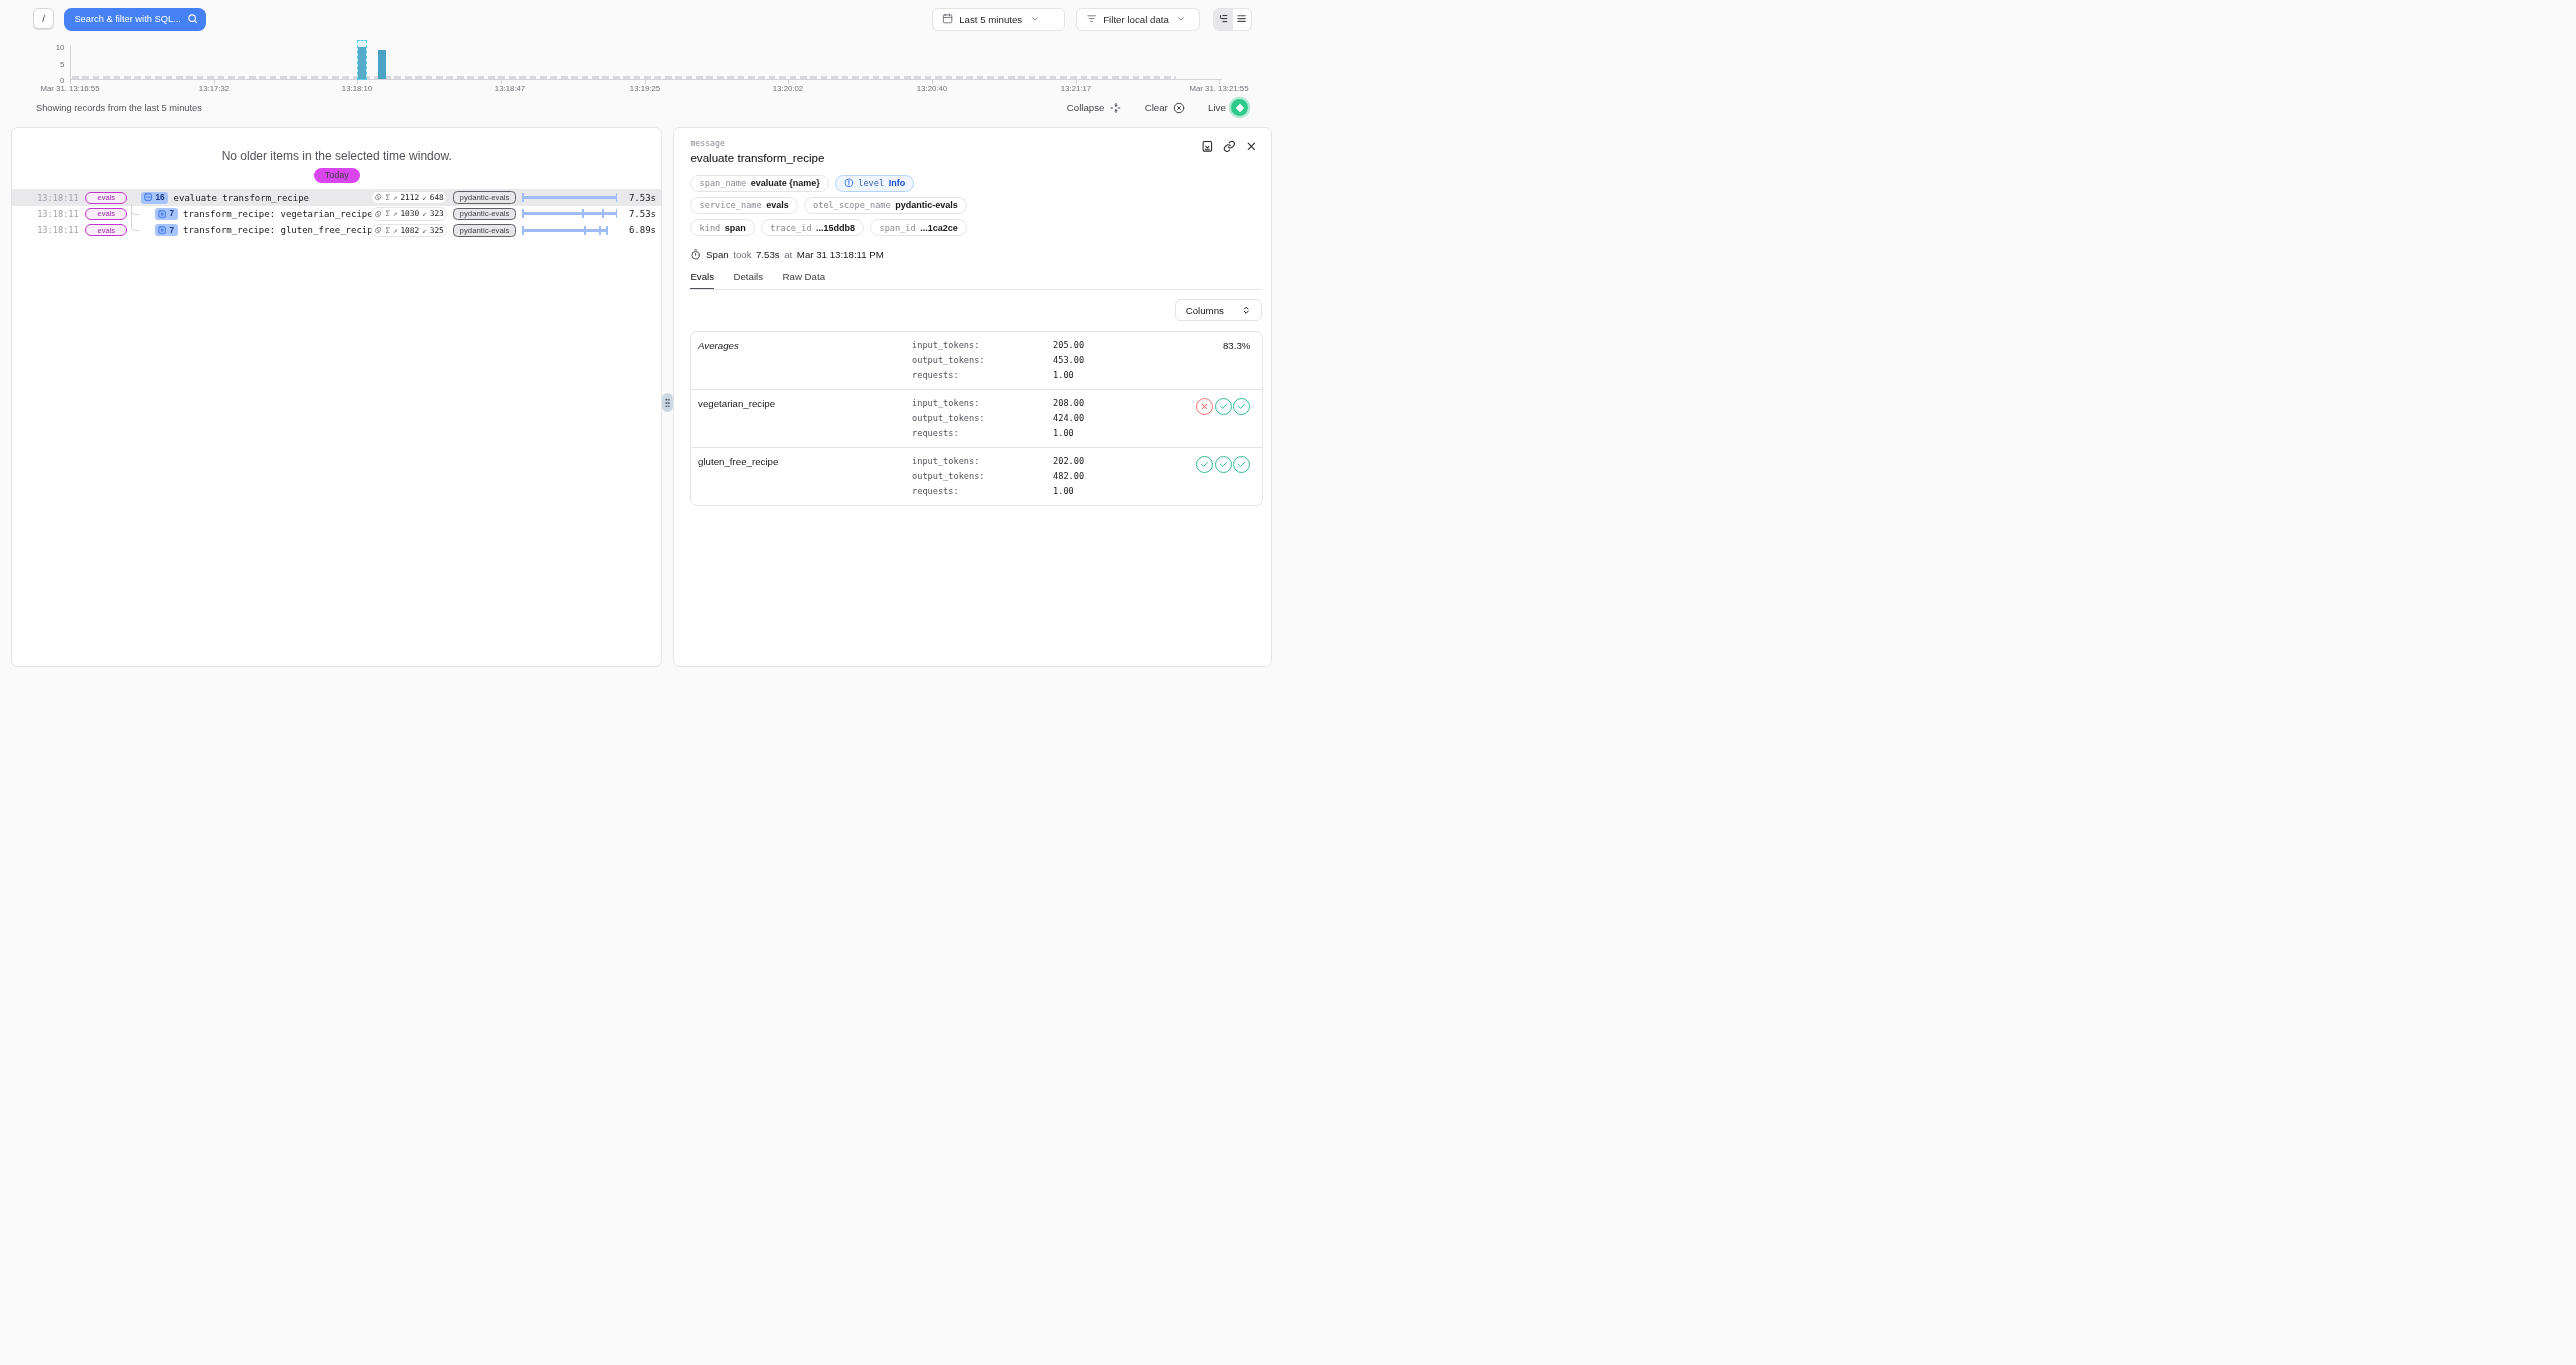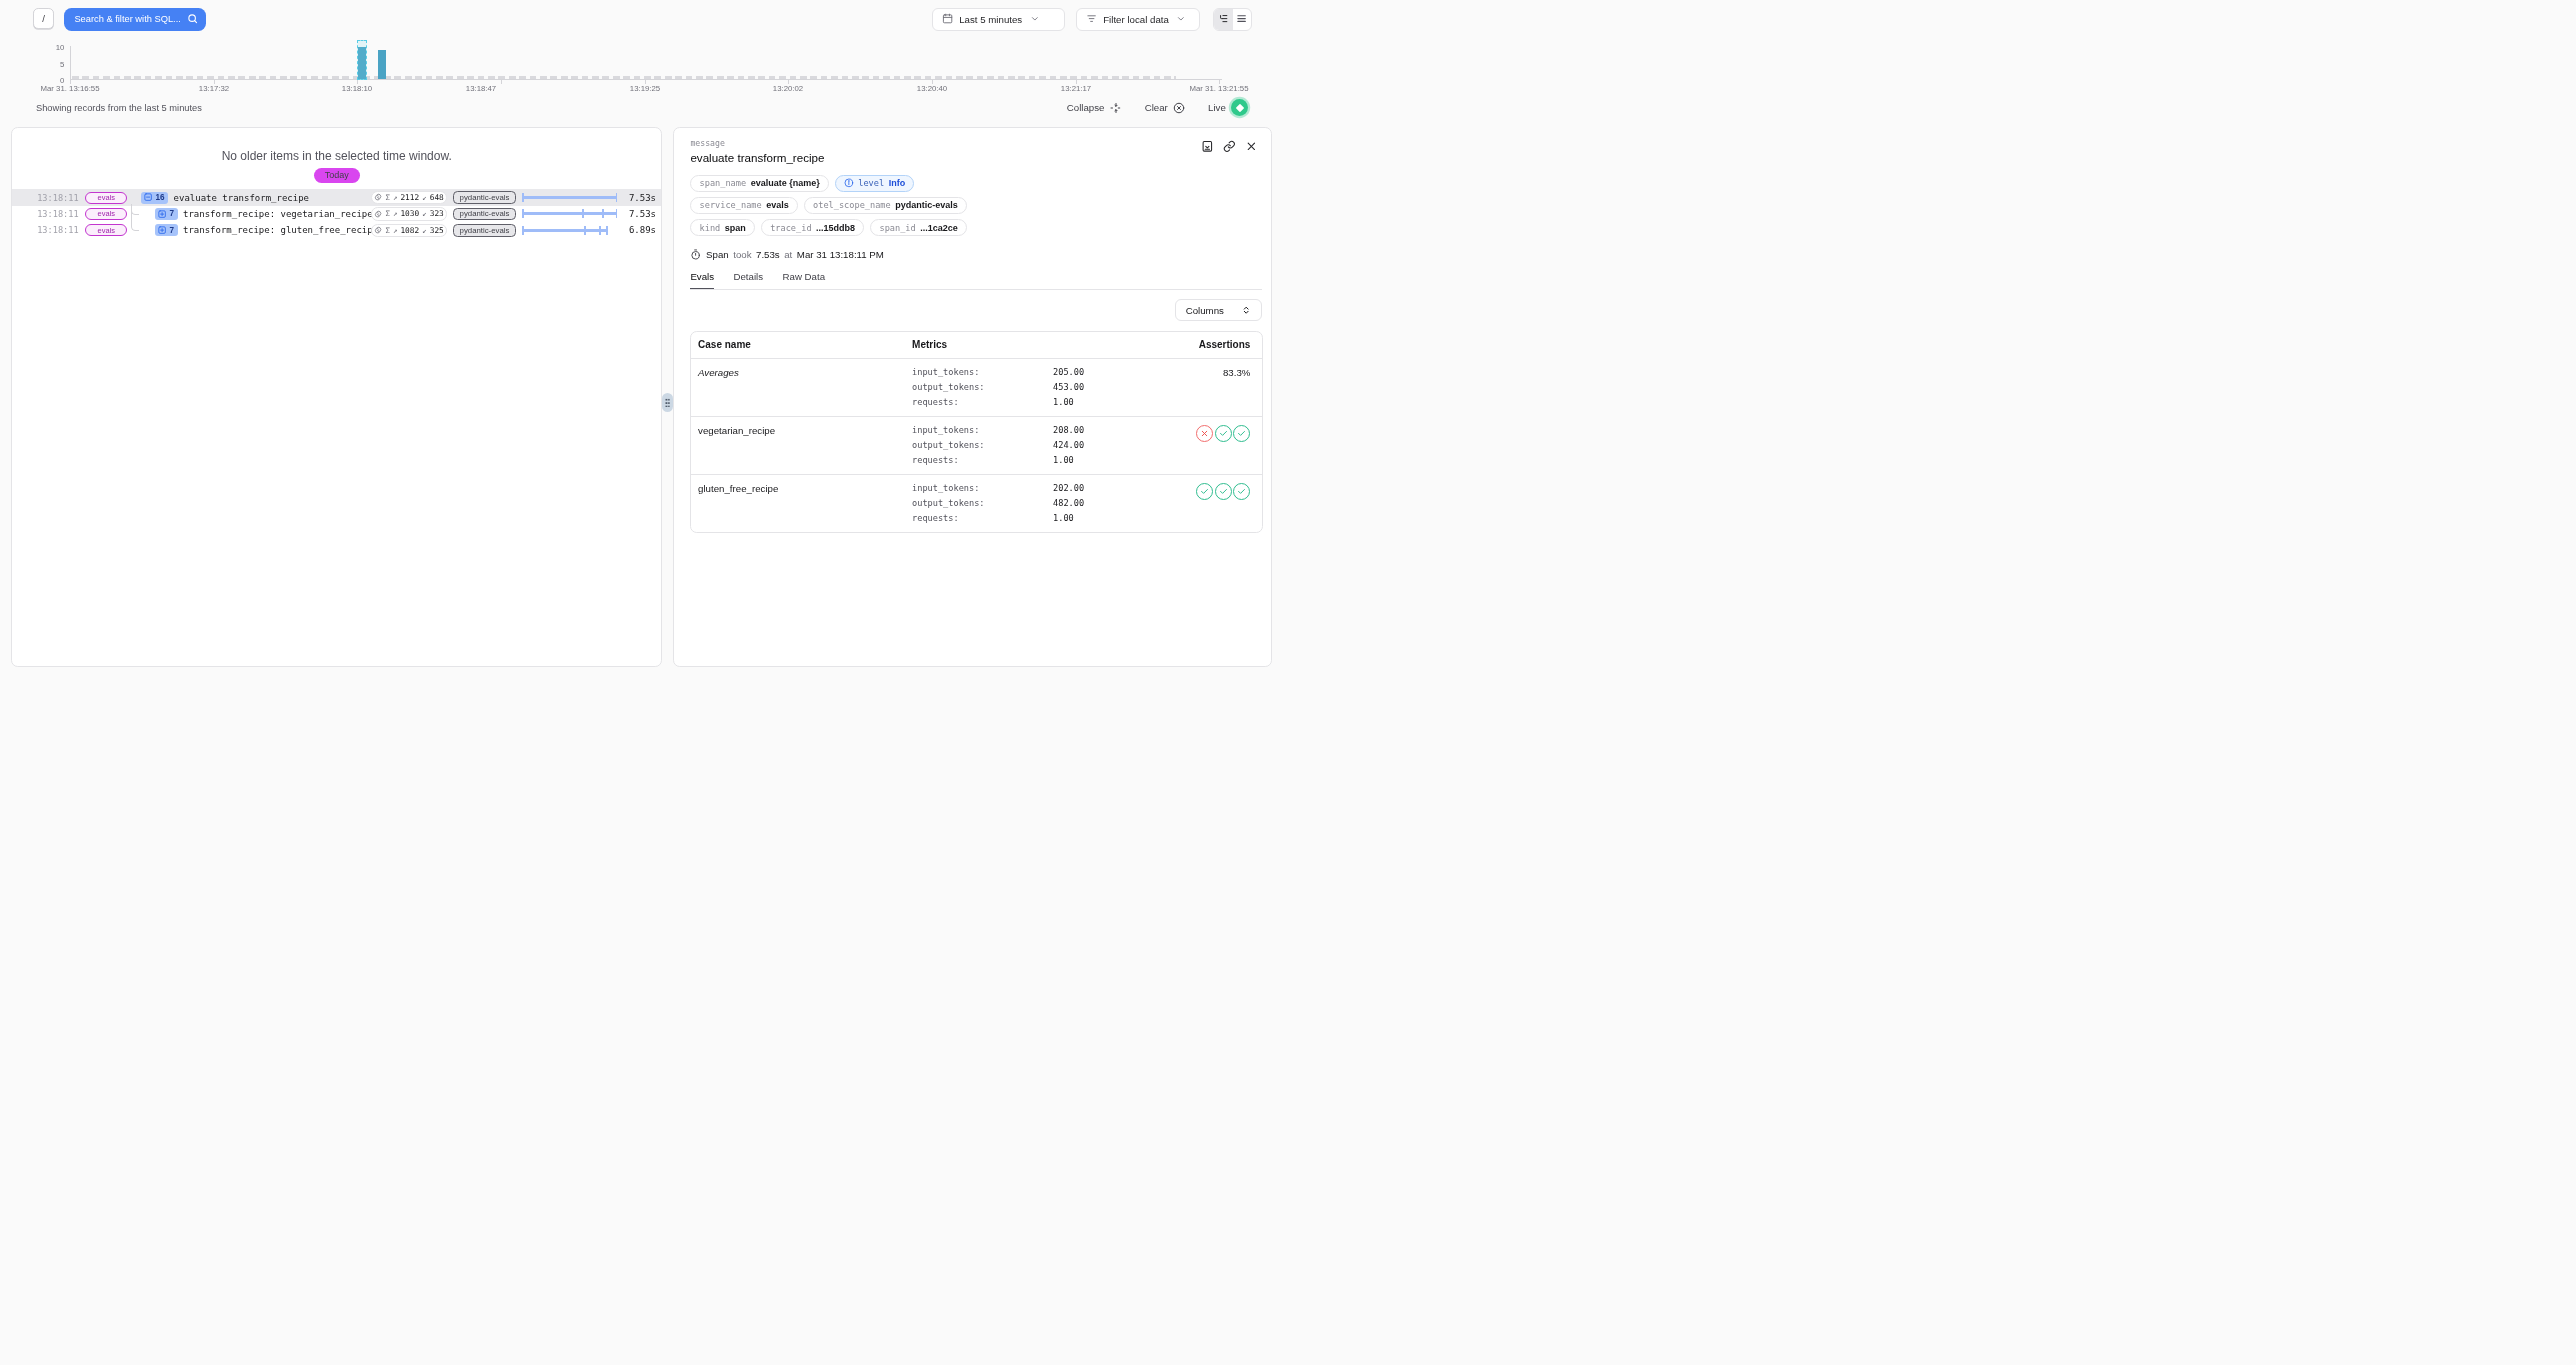--- a/index.html
+++ b/index.html
@@ -210,21 +210,21 @@
       <div class="tickmark" style="left: 1006px;"></div>
       <div class="tickmark" style="left: 1149px;"></div>
       <div class="bar" style="left: 288px; height: 32px; background: rgb(74, 163, 196);"></div>
       <div class="sel-box" style="left: 287px; width: 10.4px; top: -3px; height: 40px;"></div>
       <div class="bar" style="left: 308px; height: 29px; background: rgb(74, 163, 196);"></div>
     </div>
   <div class="x-labels" id="x-labels">
       <span style="left: 0px;">Mar 31. 13:16:55</span>
       <span style="left: 144px;">13:17:32</span>
       <span style="left: 287px;">13:18:10</span>
-      <span style="left: 411px;">13:18:47</span>
+      <span style="left: 440px;">13:18:47</span>
       <span style="left: 575px;">13:19:25</span>
       <span style="left: 718px;">13:20:02</span>
       <span style="left: 862px;">13:20:40</span>
       <span style="left: 1006px;">13:21:17</span>
       <span style="left: 1149px;">Mar 31. 13:21:55</span>
     </div>
 
   <div class="showing">Showing records from the last 5 minutes</div>
   <div class="status-right">
     <div class="status-act">
@@ -491,25 +491,20 @@
         <span>
             <svg width="10.4" height="10.4" viewBox="0 0 24 24" fill="none" stroke="currentColor" stroke-width="2.3" stroke-linecap="round" stroke-linejoin="round">
               <polyline points="7.5 9.5 12 5 16.5 9.5"></polyline>
               <polyline points="7.5 14.5 12 19 16.5 14.5"></polyline>
             </svg>
           </span>
       </div>
     </div>
 
     <div class="eval-table">
-      <div class="et-head">
-        <div>Case name</div>
-        <div>Metrics</div>
-        <div class="right">Assertions</div>
-      </div>
       <div id="eval-rows">
           <div class="et-row">
             <div class="et-case italic">Averages</div>
             <div>
               <div class="metric-line">
                 <span class="ml">input_tokens:</span>
                 <span class="mv">205.00</span>
               </div>
               <div class="metric-line">
                 <span class="ml">output_tokens:</span>

